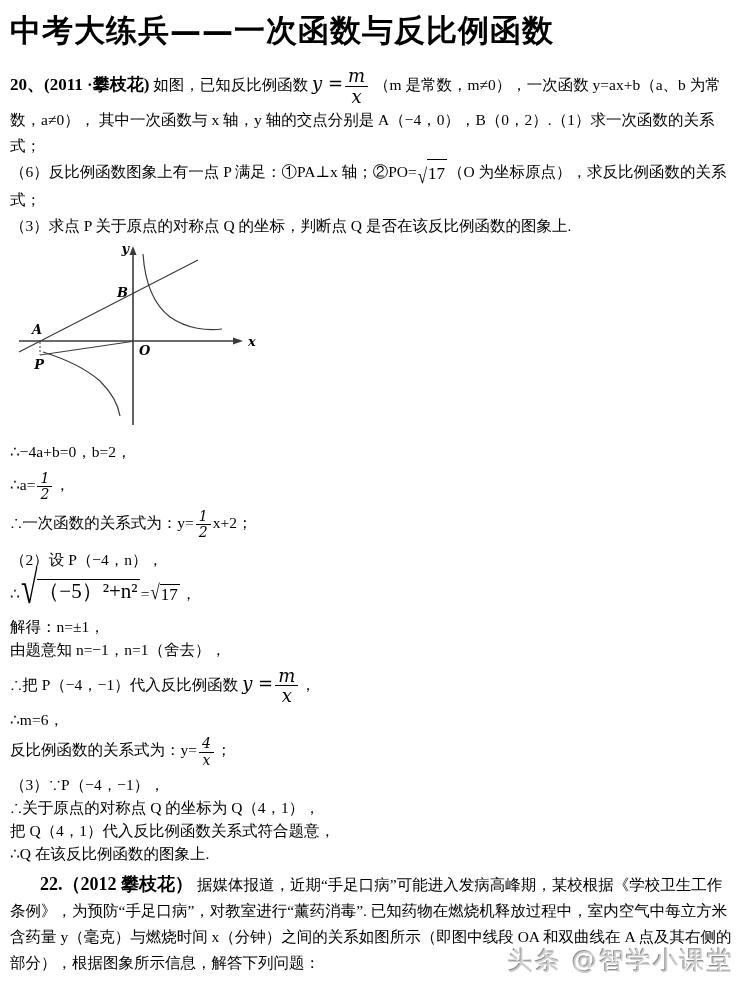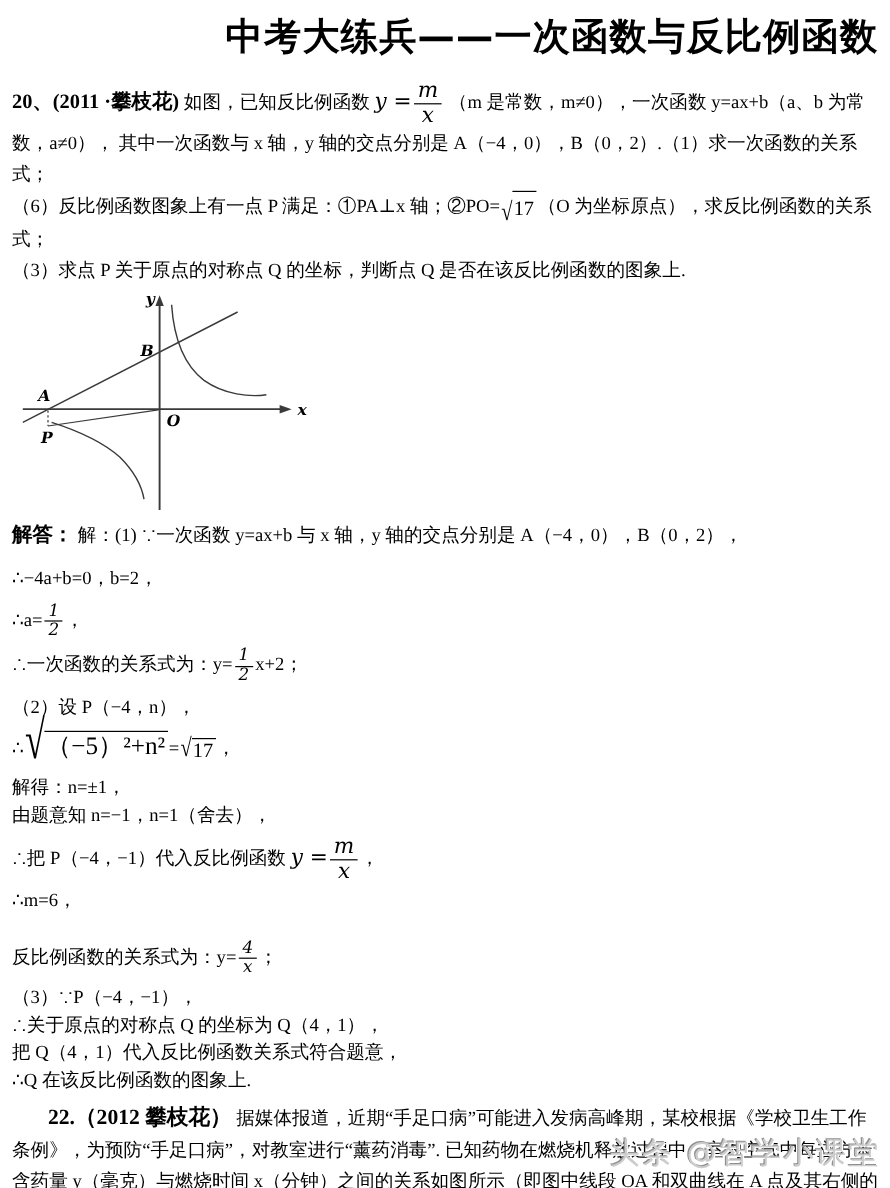--- a/index.html
+++ b/index.html
@@ -3,21 +3,21 @@
 <meta charset="utf-8">
 <style>
   html,body{margin:0;padding:0;background:#ffffff;}
   body{
     width:742px;height:990px;position:relative;overflow:hidden;
     font-family:"Liberation Serif","DejaVu Serif",serif;
     color:#000;
   }
   .page{padding:6px 10px 0 10px;position:relative;}
   .title{
-    text-align:right;font-weight:bold;font-size:31px;letter-spacing:1px;
+    text-align:left;font-weight:bold;font-size:31px;letter-spacing:1px;
     margin:4px 0 14px 0;font-family:"DejaVu Sans","Liberation Sans",sans-serif;
   }
   p{margin:0;font-size:15.5px;line-height:26px;}
   .b{font-weight:bold;font-size:17px;text-align:center;}
   .b22{font-weight:bold;font-size:18px;}
   
   .frac{
     display:inline-block;vertical-align:middle;text-align:center;
     font-family:"DejaVu Serif",serif;font-style:italic;line-height:1.1;
     margin:0 2px;
@@ -92,24 +92,20 @@
 
       <text x="117" y="12" text-anchor="end">y</text>
       <text x="236" y="105">x</text>
       <text x="127" y="114" font-style="italic">O</text>
       <text x="30" y="93" text-anchor="end">A</text>
       <text x="116" y="56" text-anchor="end">B</text>
       <text x="32" y="128" text-anchor="end">P</text>
     </svg>
   </div>
 
-  <p>
-    <span class="b">解答：</span>
-    <span>解：(1) ∵一次函数 y=ax+b 与 x 轴，y 轴的交点分别是 A（−4，0），B（0，2），</span>
-  </p>
   <p style="margin-top:10px">∴−4a+b=0，b=2，</p>
   <p class="fx" style="margin-top:6px">
     <span>∴a=</span><span class="frac" style="font-size:14px"><span class="num">1</span><span class="den">2</span></span><span>，</span>
   </p>
   <p class="fx" style="margin-top:6px">
     <span>∴一次函数的关系式为：y=</span><span class="frac" style="font-size:14px"><span class="num">1</span><span class="den">2</span></span><span>x+2；</span>
   </p>
   <p style="margin-top:6px">（2）设 P（−4，n），</p>
   <p class="bigline">
     <span class="pre">∴</span>
@@ -124,21 +120,21 @@
       </span>
       <span class="pre">，</span>
   </p>
   <p style="line-height:23px">解得：n=±1，</p>
   <p style="line-height:23px">由题意知 n=−1，n=1（舍去），</p>
   <p class="fx" style="margin-top:5px">
     <span>∴把 P（−4，−1）代入反比例函数</span>
     <span class="eqv">y =</span><span class="frac eqv"><span class="num">m</span><span class="den">x</span></span><span>，</span>
   </p>
   <p style="line-height:23px">∴m=6，</p>
-  <p class="fx" style="margin-top:21px">
+  <p class="fx" style="margin-top:5px">
     <span>反比例函数的关系式为：y=</span><span class="frac" style="font-size:14px"><span class="num">4</span><span class="den">x</span></span><span>；</span>
   </p>
   <p style="margin-top:5px;line-height:23px">（3）∵P（−4，−1），</p>
   <p style="line-height:23px">∴关于原点的对称点 Q 的坐标为 Q（4，1），</p>
   <p style="line-height:23px">把 Q（4，1）代入反比例函数关系式符合题意，</p>
   <p style="line-height:23px">∴Q 在该反比例函数的图象上.</p>
 
   <p class="q22p">
     <span class="b22">22.（2012 攀枝花）</span>
     <span>据媒体报道，近期“手足口病”可能进入发病高峰期，某校根据《学校卫生工作条例》，为预防“手足口病”，对教室进行“薰药消毒”. 已知药物在燃烧机释放过程中，室内空气中每立方米含药量 y（毫克）与燃烧时间 x（分钟）之间的关系如图所示（即图中线段 OA 和双曲线在 A 点及其右侧的部分），根据图象所示信息，解答下列问题：</span>

